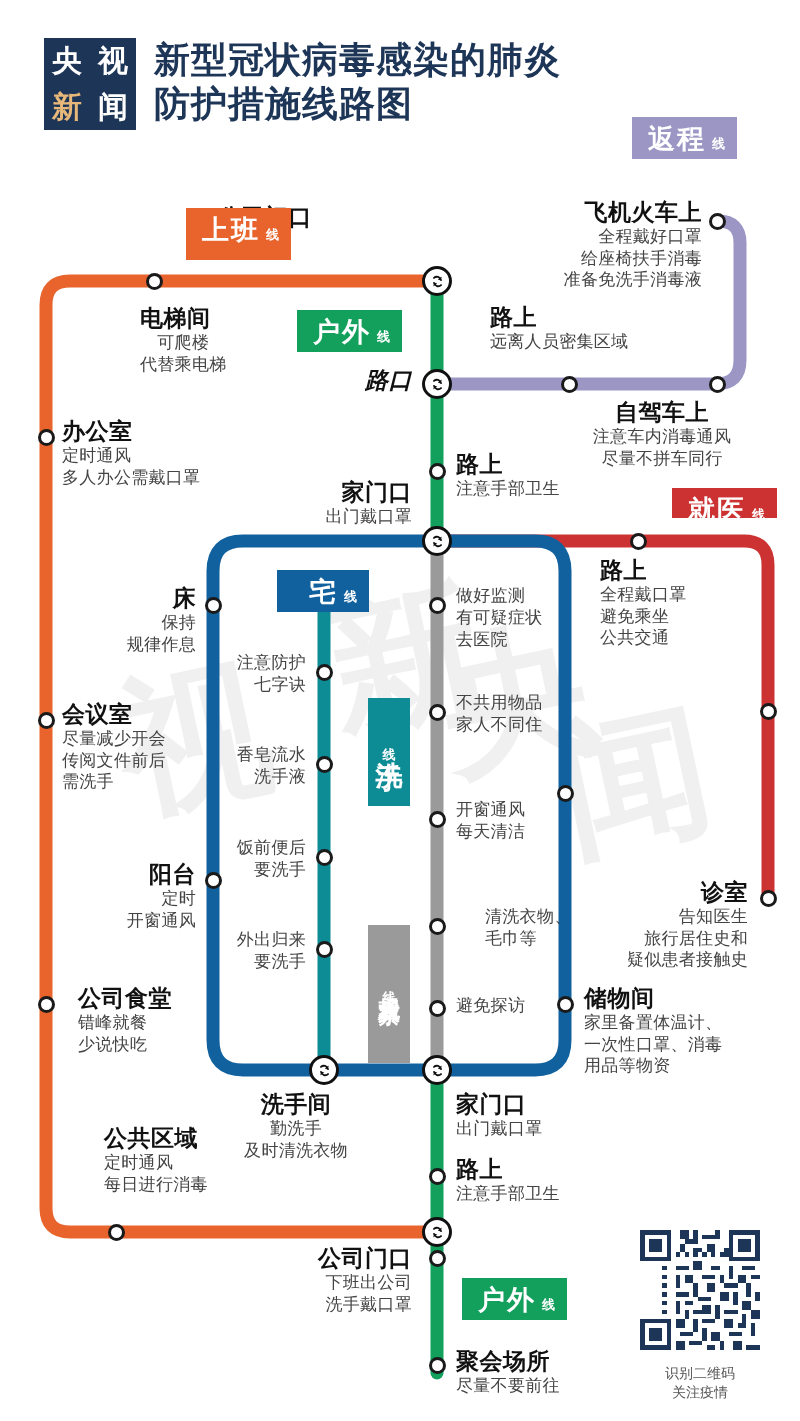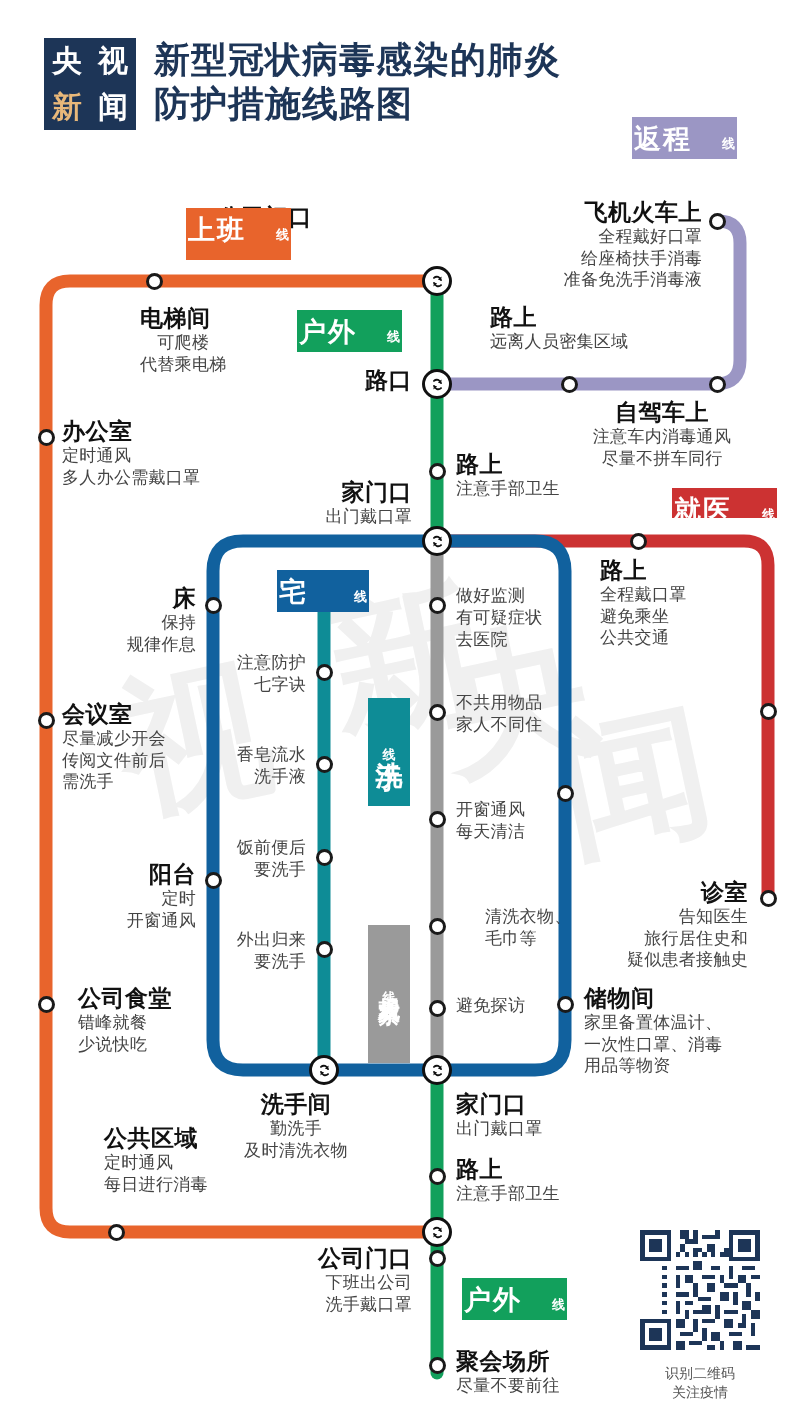--- a/index.html
+++ b/index.html
@@ -16,22 +16,22 @@
         grid-template-columns:1fr 1fr;grid-template-rows:1fr 1fr;
         align-items:center;justify-items:center;flex:0 0 auto;}
   #logo span{font-size:30px;font-weight:bold;line-height:1;color:#fff;}
   #logo .accent{color:#e8b87a;}
   #title{margin-left:18px;color:#1d3557;font-size:36px;font-weight:bold;
          line-height:1.22;letter-spacing:1px;white-space:pre-line;}
 
   
   .line{position:absolute;z-index:5;}
   .chip{position:absolute;z-index:22;color:#fff;font-weight:bold;
-        display:flex;align-items:baseline;justify-content:space-between;
-        padding:4px 2px;box-sizing:border-box;}
+        display:flex;align-items:baseline;justify-content:flex-end;
+        padding:4px 12px;box-sizing:border-box;}
   .chip .big{font-size:27px;letter-spacing:2px;}
   .chip .sm{font-size:13px;margin-left:6px;}
   .chip.vert{flex-direction:column;align-items:center;justify-content:center;padding:8px 4px;}
   .chip.vert .big{writing-mode:vertical-rl;text-orientation:upright;letter-spacing:1px;}
   .chip.vert .sm{margin-left:0;margin-top:4px;}
 
   .stn{position:absolute;z-index:20;}
   .stn .nm{font-size:23px;font-weight:bold;color:#111;line-height:1.12;letter-spacing:0.5px;}
   .stn .ds{font-size:17px;color:#444;line-height:1.28;white-space:pre-line;letter-spacing:0.3px;}
   .stn.r{text-align:right;}
@@ -257,21 +257,21 @@
     <div class="nm">公司门口</div>
     <div class="ds">下班出公司
 洗手戴口罩</div>
   </div>
 
   <div class="stn l" style="left:456px;top:1349px;">
     <div class="nm">聚会场所</div>
     <div class="ds">尽量不要前往</div>
   </div>
 
-  <div class="stn r" style="left:300px;top:368px;width:112px;">
+  <div class="stn r" style="left:300px;top:368px;width:112px;font-style:italic;">
     <div class="nm">路口</div>
   </div>
 
   <div class="stn l" style="left:456px;top:452px;">
     <div class="nm">路上</div>
     <div class="ds">注意手部卫生</div>
   </div>
 
   <div class="stn r" style="left:250px;top:480px;width:162px;">
     <div class="nm">家门口</div>

